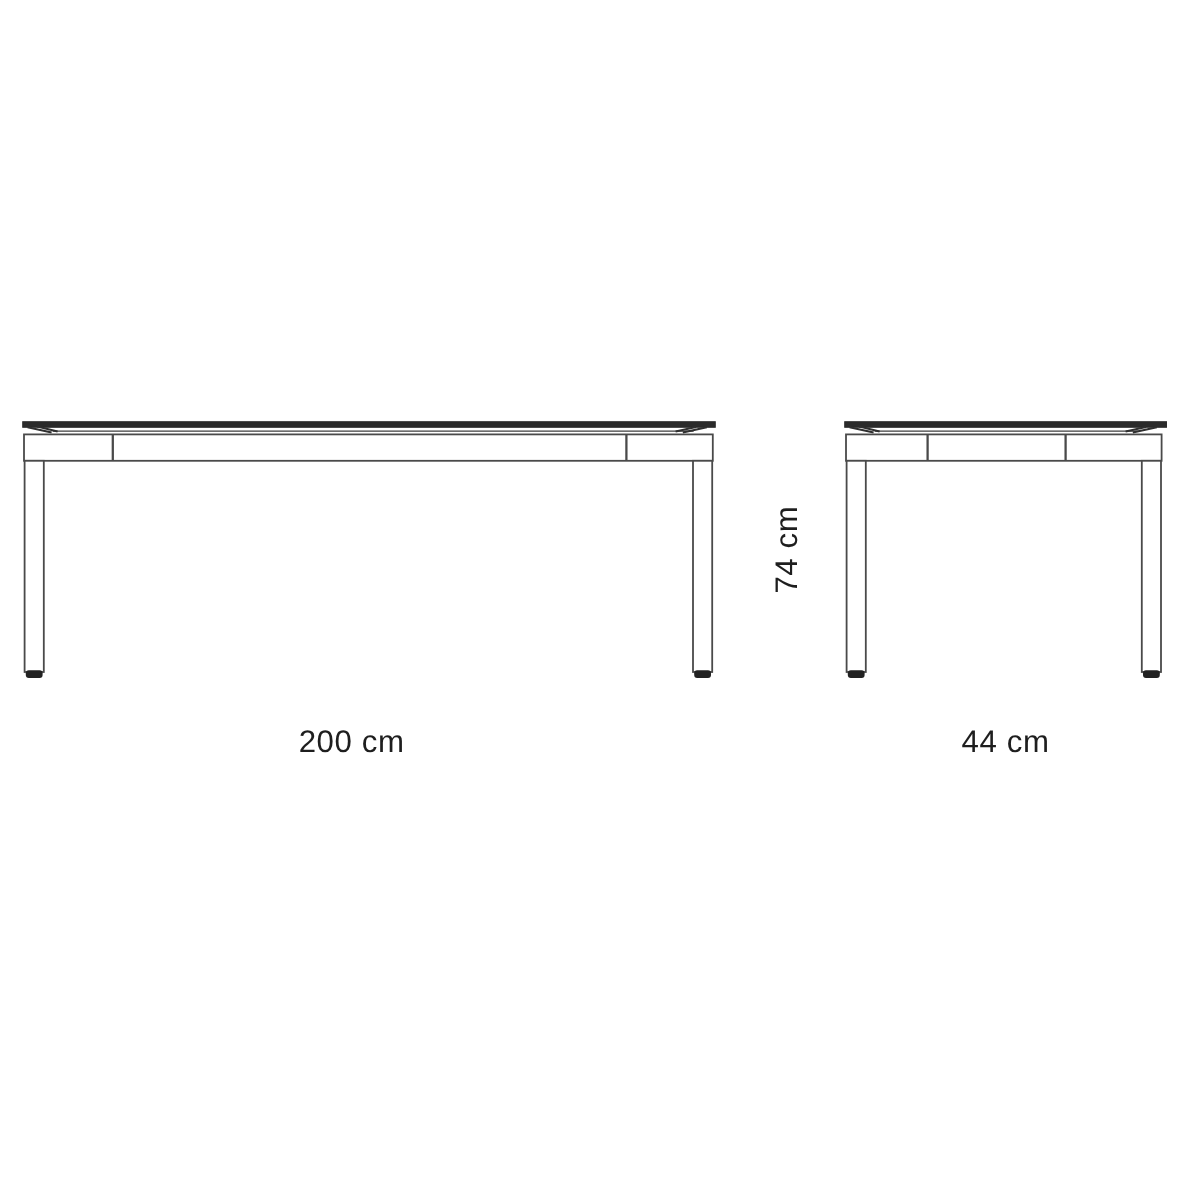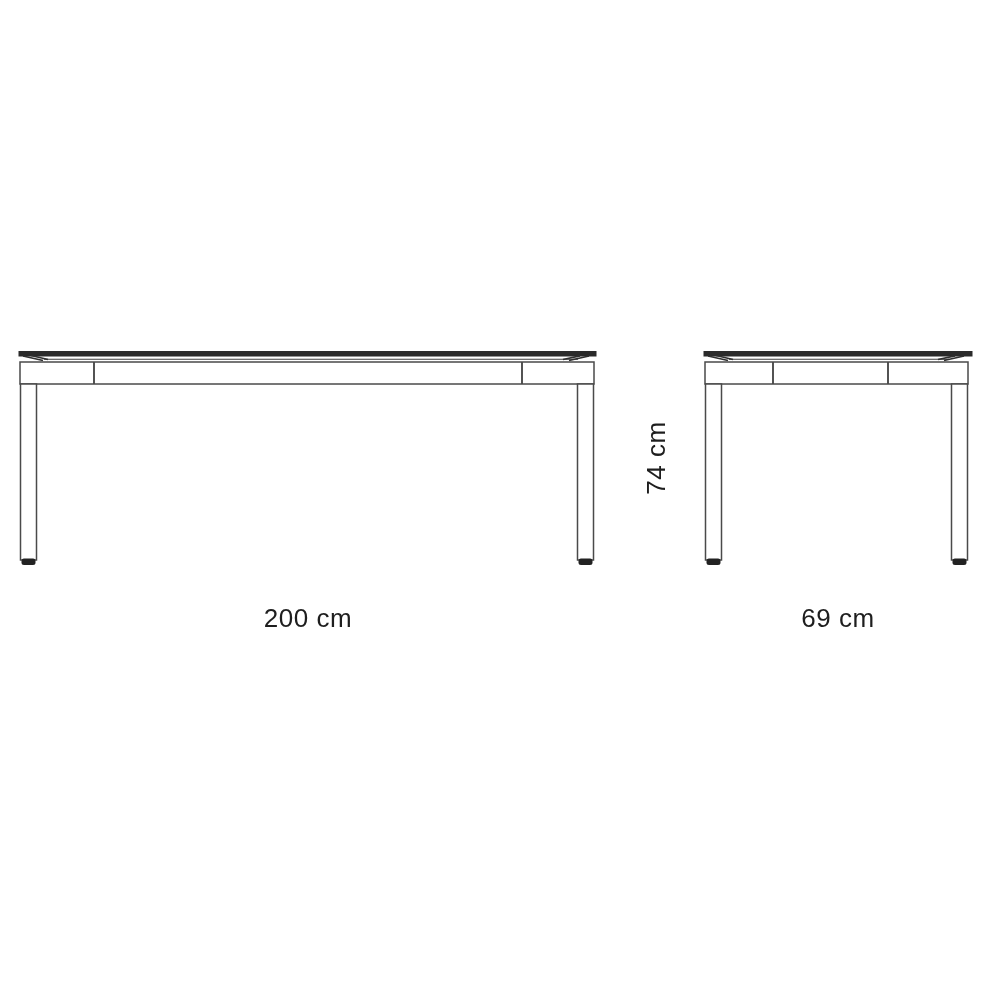--- a/index.html
+++ b/index.html
@@ -22,21 +22,21 @@
   }
   .dim {
     position: absolute;
     font-size: 26px;
     font-weight: 400;
     letter-spacing: 0.5px;
     color: #1e1e1e;
     white-space: nowrap;
     transform: translate(-50%, -50%);
   }
-  .dim-front { left: 308px; top: 618px; text-align: center; }
+  .dim-front { left: 293px; top: 618px; text-align: center; }
   .dim-side  { left: 838px; top: 618px; }
   .dim-height {
     left: 656px; top: 458px;
     transform: translate(-50%, -50%) rotate(-90deg);
   }
 </style>
 </head>
 <body>
 
 <div class="stage">
@@ -79,17 +79,17 @@
       <rect x="705.5" y="384" width="16" height="176" fill="#ffffff" stroke-width="1.5"></rect>
       <rect x="951.5" y="384" width="16" height="176" fill="#ffffff" stroke-width="1.5"></rect>
 
       <rect x="706.5" y="558.5" width="14" height="6.5" rx="2.5" fill="#222222" stroke="none"></rect>
       <rect x="952.5" y="558.5" width="14" height="6.5" rx="2.5" fill="#222222" stroke="none"></rect>
     </g>
   </svg>
 
   <div class="dim dim-front">200 cm</div>
 
-  <div class="dim dim-side">69 cm</div>
+  <div class="dim dim-side">44 cm</div>
 
   <div class="dim dim-height">74 cm</div>
 
 </div>
 
 </body></html>

